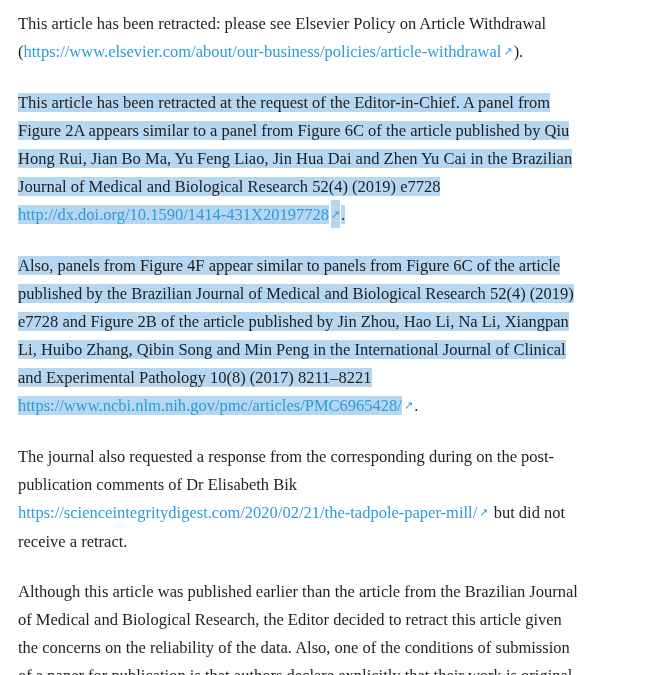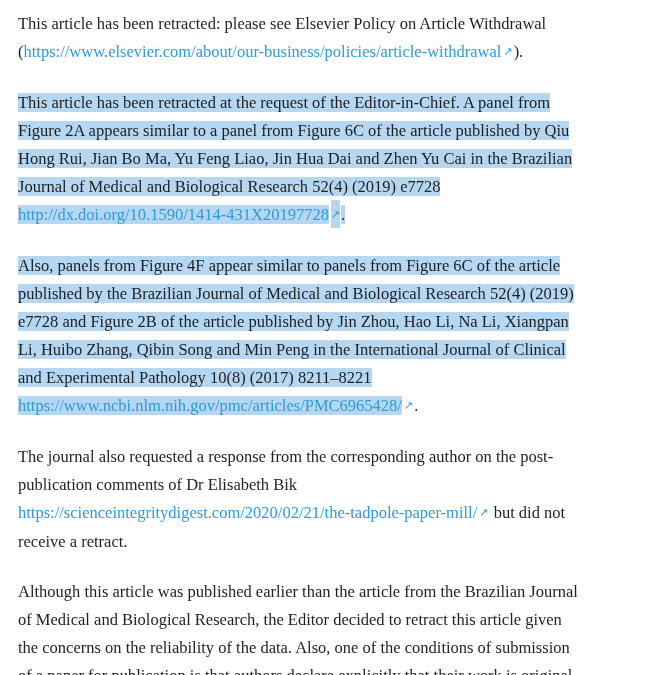--- a/index.html
+++ b/index.html
@@ -60,18 +60,18 @@
 
   <p class="para-highlight">
     <span class="hl">This article has been retracted at the request of the Editor-in-Chief. A panel from Figure 2A appears similar to a panel from Figure 6C of the article published by Qiu Hong Rui, Jian Bo Ma, Yu Feng Liao, Jin Hua Dai and Zhen Yu Cai in the Brazilian Journal of Medical and Biological Research 52(4) (2019) e7728 </span><a class="link hl" href="#">http://dx.doi.org/10.1590/1414-431X20197728</a><span class="ext-icon hl">↗</span><span class="hl">.</span>
   </p>
 
   <p class="para-highlight">
     <span class="hl">Also, panels from Figure 4F appear similar to panels from Figure 6C of the article published by the Brazilian Journal of Medical and Biological Research 52(4) (2019) e7728 and Figure 2B of the article published by Jin Zhou, Hao Li, Na Li, Xiangpan Li, Huibo Zhang, Qibin Song and Min Peng in the International Journal of Clinical and Experimental Pathology 10(8) (2017) 8211–8221 </span><a class="link hl" href="#">https://www.ncbi.nlm.nih.gov/pmc/articles/PMC6965428/</a><span class="ext-icon">↗</span><span>.</span>
   </p>
 
   <p>
-    <span>The journal also requested a response from the corresponding author on the post-publication comments of Dr Elisabeth Bik </span><a class="link" href="#">https://scienceintegritydigest.com/2020/02/21/the-tadpole-paper-mill/</a><span class="ext-icon">↗</span><span> but did not receive a retract.</span>
+    <span>The journal also requested a response from the corresponding during on the post-publication comments of Dr Elisabeth Bik </span><a class="link" href="#">https://scienceintegritydigest.com/2020/02/21/the-tadpole-paper-mill/</a><span class="ext-icon">↗</span><span> but did not receive a retract.</span>
   </p>
 
   <p>Although this article was published earlier than the article from the Brazilian Journal of Medical and Biological Research, the Editor decided to retract this article given the concerns on the reliability of the data. Also, one of the conditions of submission of a paper for publication is that authors declare explicitly that their work is original. As such this article represents an abuse of the scientific publishing system. The scientific community takes a very strong view on this matter and apologies are offered to readers of the journal that this was not detected during the submission process.</p>
 
 </div>
 
 </body></html>

